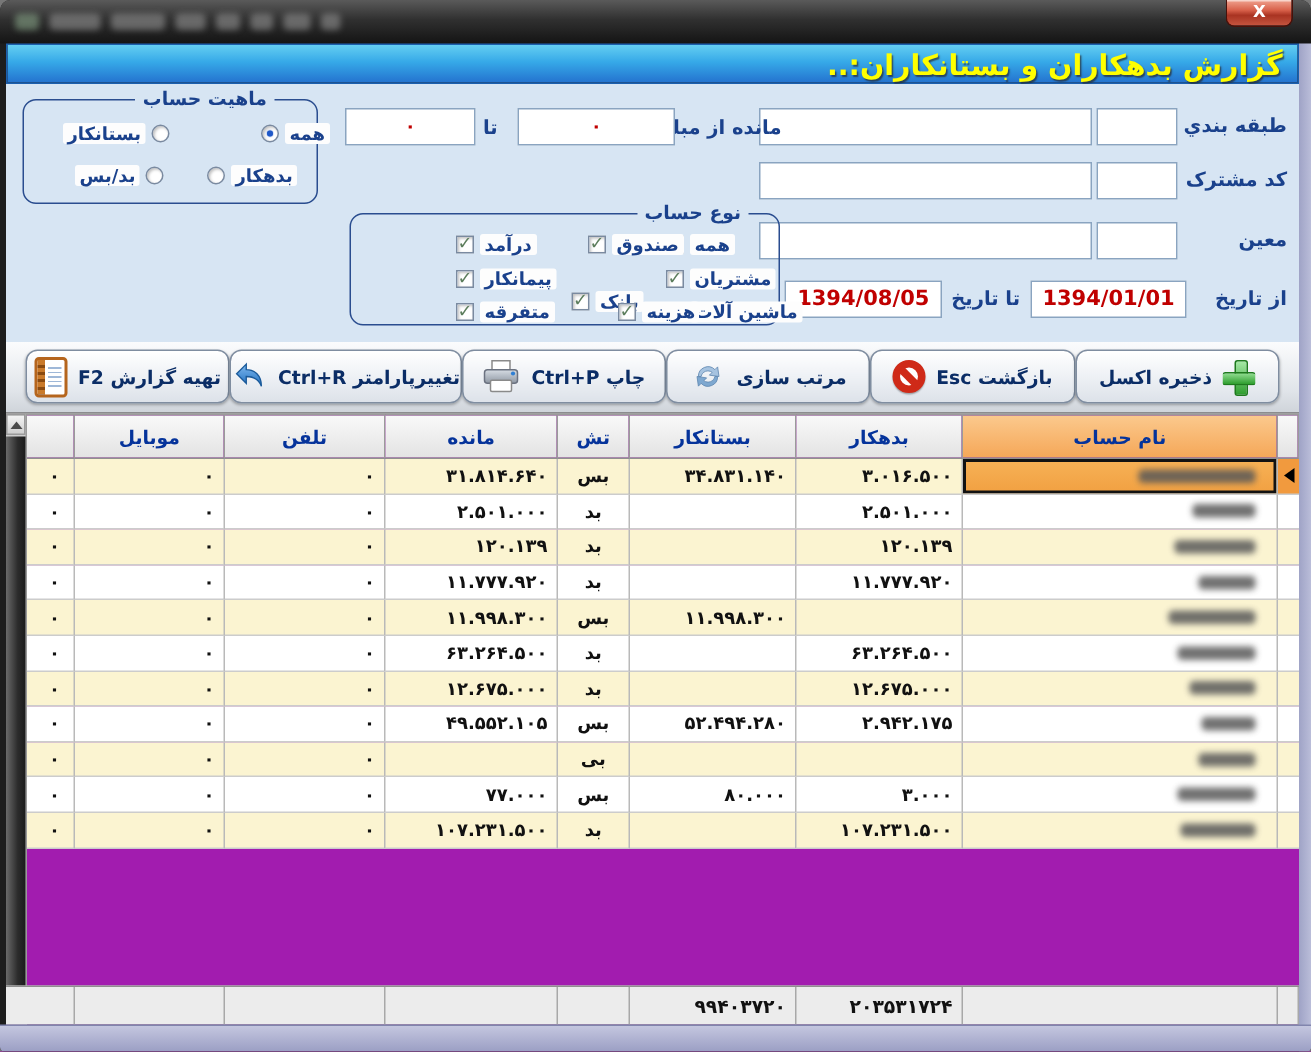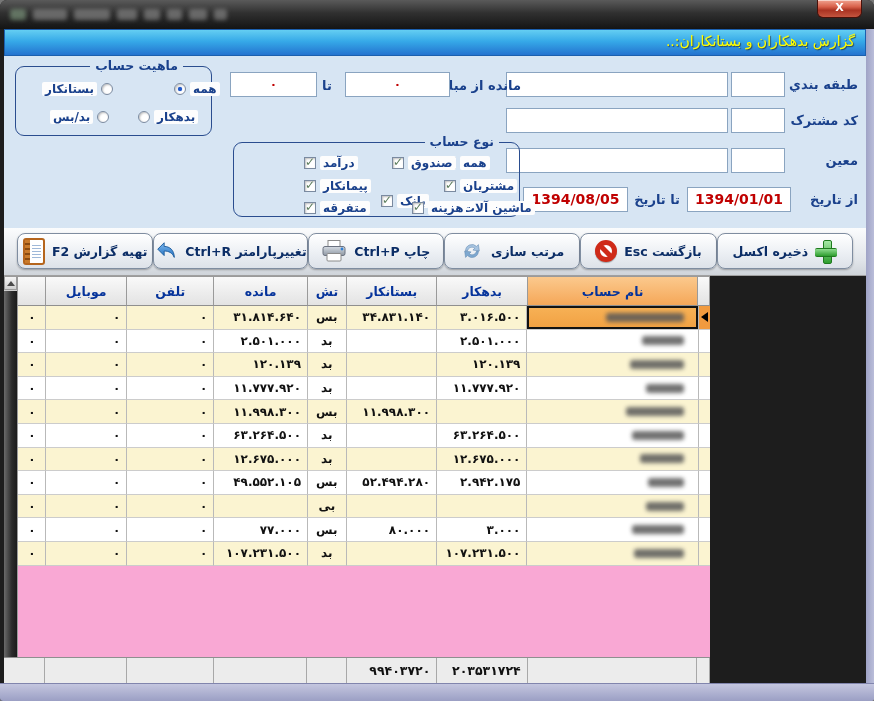--- a/index.html
+++ b/index.html
@@ -21,21 +21,21 @@
               border:1px solid #48110a; border-top:none; border-radius:0 0 6px 6px;
               background:linear-gradient(#f0a390,#d8604a 40%,#a93322 60%,#c4553f);
               color:#fff; font-weight:bold; font-size:11px; text-align:center; line-height:16px;
               box-shadow: inset 0 1px 0 rgba(255,255,255,.55); cursor:pointer; }
 
   
   .capbar{ position:absolute; top:29px; left:4px; width:862px; height:27px;
            background:linear-gradient(#64cef2,#36a9e8 45%,#2473cf);
            border:1px solid #1b5fae; }
   .cap-title{ position:absolute; right:10px; top:3px; direction:rtl; color:#ffff00;
-              font-weight:normal; font-size:14px; text-shadow:1px 1px 1px rgba(40,40,40,.7); }
+              font-weight:bold; font-size:19px; text-shadow:1px 1px 1px rgba(40,40,40,.7); }
 
   
   .filter{ position:absolute; top:56px; left:4px; width:862px; height:172px; background:#d7e5f3; }
   .flabel{ position:absolute; direction:rtl; color:#1a418c; font-weight:bold; font-size:13px; white-space:nowrap; }
   .fbox{ position:absolute; height:25px; background:#fff; border:1px solid #8aa4c0; }
   .redval{ color:#c00000; font-weight:bold; text-align:center; direction:ltr; }
   .bigbox{ left:502px; width:222px; }
   .smallbox{ right:81px; width:54px; }
 
   .gbox{ position:absolute; border:1px solid #2a4d8f; border-radius:9px; }
@@ -74,21 +74,21 @@
         background:linear-gradient(#a5e8a5,#2f9e2f); border:1px solid #1e7a1e; border-radius:2px; }
   .plusicon::before{ left:8px; top:0; width:7px; height:22px; }
   .plusicon::after{ left:0; top:8px; width:22px; height:7px; border-left:none; border-right:none; background:linear-gradient(#8fdc8f,#2f9e2f);}
   .noicon{ width:22px; height:22px; border-radius:50%; border:5px solid #cf2a18; background:#fff;
         position:relative; flex:none; box-shadow: inset 0 1px 1px rgba(255,255,255,.6), 0 1px 1px rgba(0,0,0,.3); }
   .noicon::after{ content:""; position:absolute; left:-2px; top:3.5px; width:16px; height:5px;
         background:#cf2a18; transform:rotate(45deg); }
   .svgicon{ flex:none; }
 
   
-  .tablewrap{ position:absolute; top:276px; left:4px; width:706px; height:407px; background:#f9a8d4; }
+  .tablewrap{ position:absolute; top:276px; left:4px; width:862px; height:407px; background:#a21caf; }
   .vscroll{ position:absolute; left:0; top:0; bottom:0; width:14px; background:#cfcfcf; border-right:1px solid #9a9a9a; }
   .sbtn{ position:absolute; left:0; right:0; height:14px; background:linear-gradient(#f4f4f4,#cfcfcf);
          border:1px solid #9a9a9a; display:flex; align-items:center; justify-content:center; cursor:pointer;}
   .sbtn.up{ top:0; } .sbtn.down{ bottom:5px; }
   .tri-up{ width:0;height:0;border-left:4px solid transparent;border-right:4px solid transparent;border-bottom:5px solid #4a4a4a;}
   .tri-down{ width:0;height:0;border-left:4px solid transparent;border-right:4px solid transparent;border-top:5px solid #4a4a4a;}
   .sthumb{ position:absolute; left:0; right:0; top:15px; bottom:21px;
            background:linear-gradient(90deg,#6a6a6a,#2c2c2c 60%,#1b1b1b); cursor:grab;}
 
   .tbl{ position:absolute; left:14px; top:0; right:0; }

